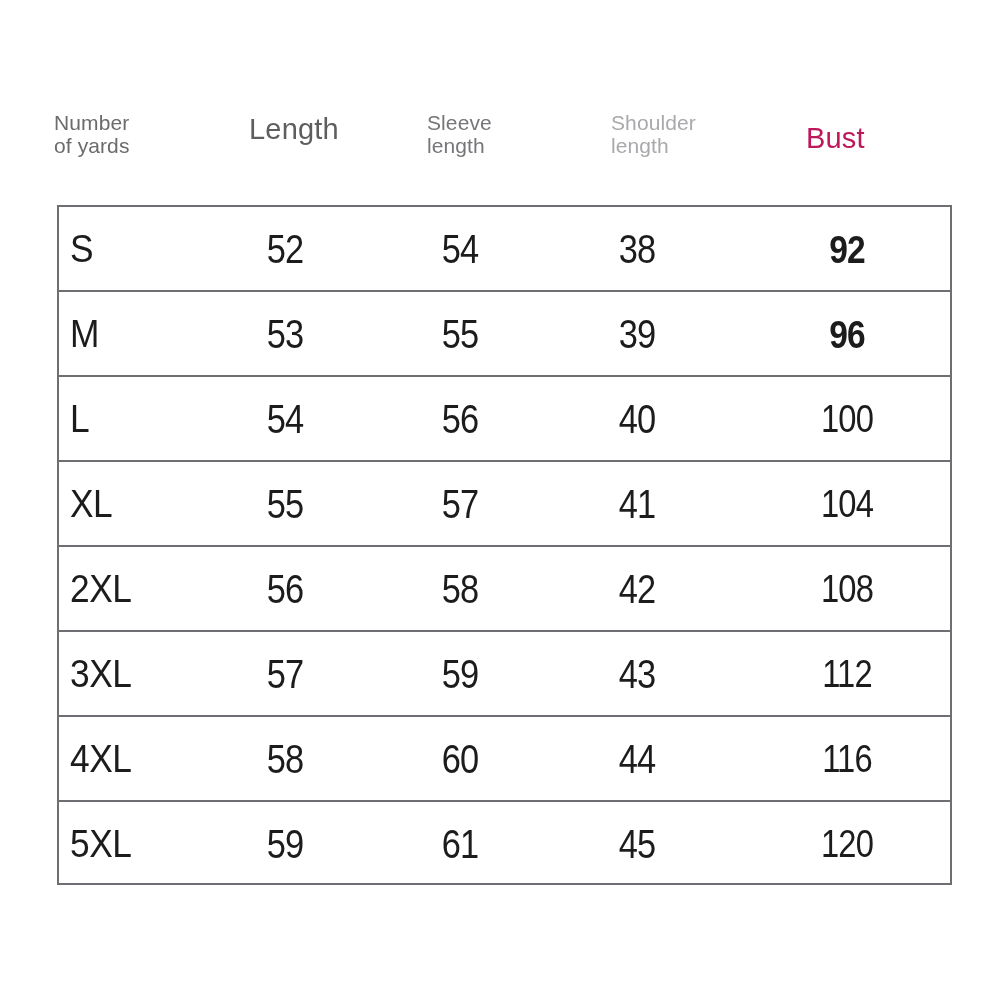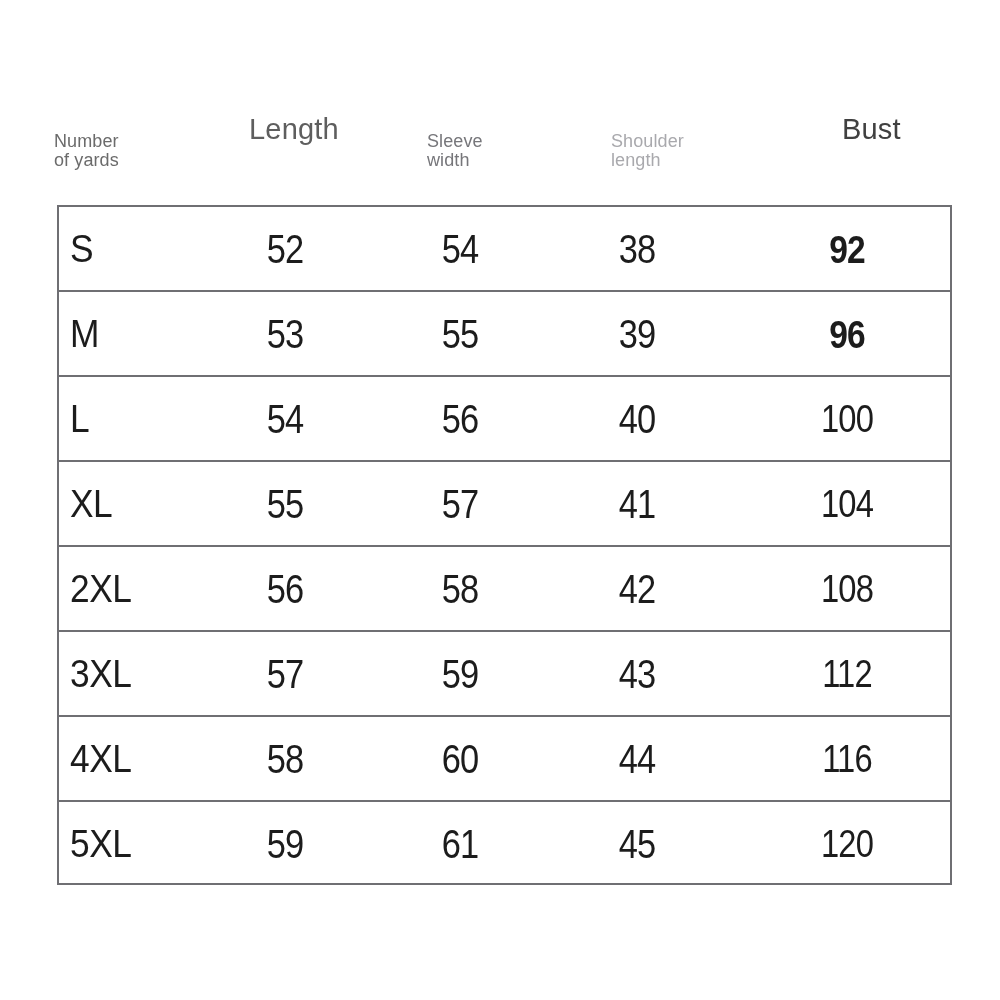--- a/index.html
+++ b/index.html
@@ -35,34 +35,33 @@
     height: 78px;
   }
   .hdr {
     position: absolute;
     line-height: 1.08;
     white-space: pre-line;
     color: #6e6e6e;
     font-weight: 400;
   }
   .hdr-stack {            
-    font-size: 18px;
+    font-size: 21px;
     letter-spacing: 0.1px;
-    margin-top: 20px;
   }
   .hdr-single {           
     font-size: 29px;
     letter-spacing: 0.2px;
   }
 
   #hdr-yards      { left: 54px;  top: 12px;  color: #6b6b6b; }
   #hdr-length     { left: 249px; top: 14px;  color: #5e5e5e; }
   #hdr-sleeve     { left: 427px; top: 12px;  color: #76767a; }
   #hdr-shoulder   { left: 611px; top: 12px;  color: #a9a9ad; }
-  #hdr-bust       { left: 806px; top: 14px;  color: #404040; margin-left: 36px; }
+  #hdr-bust       { left: 806px; top: 23px;  color: #be185d; }
 
   
   .size-table {
     position: absolute;
     left: 57px;
     top: 205px;
     width: 895px;
     height: 680px;
     border: 2px solid #6f6f73;
     box-sizing: border-box;
@@ -112,21 +111,21 @@
 </head>
 <body>
 
 <div id="chart-root">
 
   <div class="header-band">
     <div class="hdr hdr-stack" id="hdr-yards">Number
 of yards</div>
     <div class="hdr hdr-single" id="hdr-length">Length</div>
     <div class="hdr hdr-stack" id="hdr-sleeve">Sleeve
-width</div>
+length</div>
     <div class="hdr hdr-stack" id="hdr-shoulder">Shoulder
 length</div>
     <div class="hdr hdr-single" id="hdr-bust">Bust</div>
   </div>
 
   <div class="size-table">
 
     <div class="trow heavy-bust">
       <div class="cell c-size">S</div>
       <div class="cell c-num c-length">52</div>

